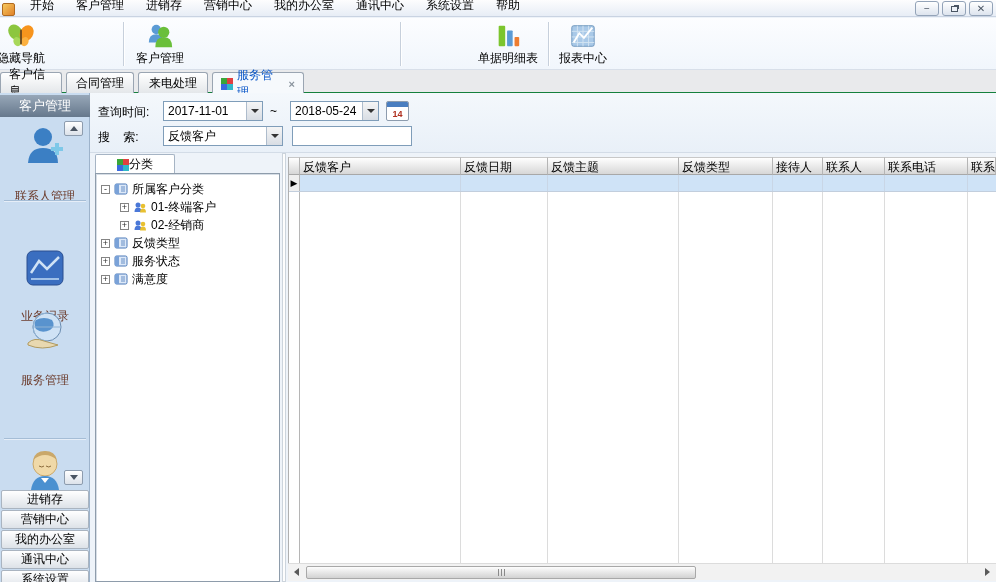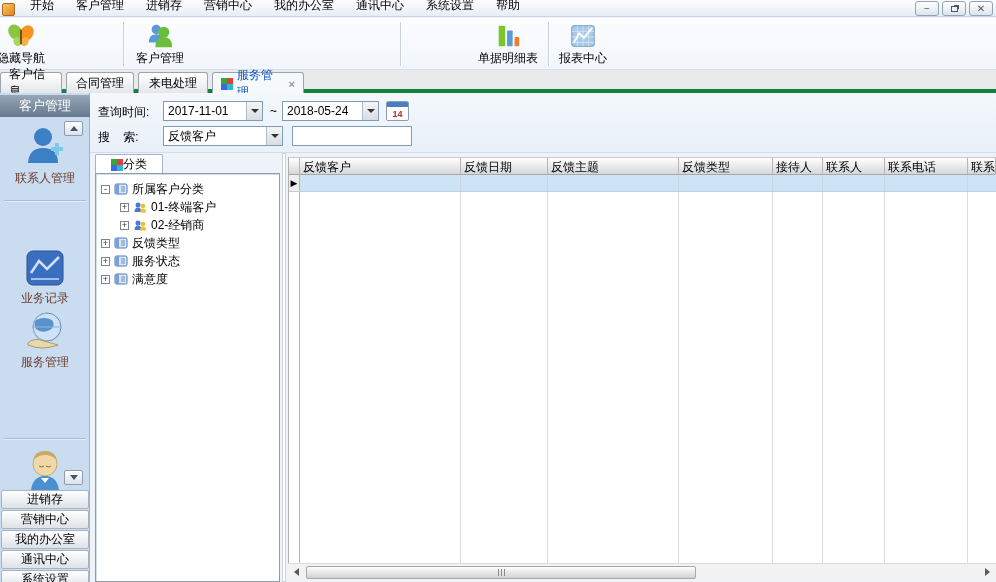--- a/index.html
+++ b/index.html
@@ -16,56 +16,56 @@
   .restore-glyph{width:7px;height:6px;border:1px solid #4a5563;background:#eef2f8;box-shadow:2px -2px 0 -1px #4a5563}
 
   
   #toolbar{left:0;top:18px;width:996px;height:52px;background:linear-gradient(#fcfdff,#f1f6fc);border-bottom:1px solid #d8dfe9}
   .tbtn{position:absolute;top:2px;height:48px;display:flex;flex-direction:column;align-items:center;justify-content:space-between;padding:2px 0 1px}
   .tbtn svg{display:block}
   .tlabel{white-space:nowrap;font-size:12px}
   .tsep{position:absolute;top:4px;width:1px;height:44px;background:#c7d0dc;box-shadow:1px 0 0 #fff}
 
   
-  #tabrow{left:0;top:70px;width:996px;height:23px;background:#e9eaec;border-bottom:4px solid #15803d}
+  #tabrow{left:0;top:70px;width:996px;height:23px;background:#e9eaec;border-bottom:1px solid #15803d}
   .tab{position:absolute;top:2px;height:21px;border:1px solid #9aa5b2;border-bottom:none;border-radius:3px 3px 0 0;background:linear-gradient(#ffffff,#e4e7ea);display:flex;align-items:center;justify-content:center;gap:4px;padding:0 8px}
   .tab.active{background:#f6f9fc;color:#0a57c8;height:22px}
   .tabclose{color:#8a949e;font-size:11px;font-weight:bold;margin-left:2px}
   .sq4{width:12px;height:12px;display:grid;grid-template-columns:6px 6px;grid-template-rows:6px 6px}
   .sq4 i{display:block}
 
   
   #sidebar{left:0;top:93px;width:90px;height:489px;background:#c9dcf0;border-right:1px solid #9db3cb}
   #sbheader{position:absolute;left:0;top:2px;width:90px;height:22px;background:linear-gradient(#97a7b8,#66788c);color:#fff;display:flex;align-items:center;justify-content:center;font-size:13px}
   .sbscroll{position:absolute;left:64px;width:19px;height:15px;border:1px solid #8d9cae;border-radius:2px;background:linear-gradient(#fff,#dce2ea);display:flex;align-items:center;justify-content:center}
   .tri-up{width:0;height:0;border-left:4px solid transparent;border-right:4px solid transparent;border-bottom:5px solid #4a5563}
   .tri-down{width:0;height:0;border-left:4px solid transparent;border-right:4px solid transparent;border-top:5px solid #4a5563}
   .sbitem{position:absolute;left:0;width:90px;display:flex;flex-direction:column;align-items:center}
-  .sblabel{color:#6b3a2a;margin-top:3px}
+  .sblabel{color:#6b3a2a;margin-top:21px}
   .sbsep{position:absolute;left:4px;width:82px;height:1px;background:#a5bdd6;box-shadow:0 1px 0 #e6eef8}
   .sbgroup{position:absolute;left:1px;width:88px;height:19px;background:linear-gradient(#ffffff,#dde2e8);border:1px solid #aab4c0;border-radius:2px;display:flex;align-items:center;justify-content:center}
 
   
   #querypanel{left:90px;top:93px;width:906px;height:60px;background:linear-gradient(#f4f8fc,#e9f0f8);border-bottom:1px solid #d3dce7}
   .qlabel{position:absolute;white-space:nowrap}
   .combo{position:absolute;height:20px;background:#fff;border:1px solid #7f9db9;display:flex;align-items:center}
   .combo .val{flex:1;padding:0 4px;white-space:nowrap;overflow:hidden}
   .combo .arrowbox{width:16px;height:100%;background:linear-gradient(#f5f5f5,#d8dde4);border-left:1px solid #aebccc;display:flex;align-items:center;justify-content:center}
   .combo .arrowbox b{width:0;height:0;border-left:4px solid transparent;border-right:4px solid transparent;border-top:4px solid #333}
   .txtinput{position:absolute;height:20px;background:#fff;border:1px solid #7f9db9;padding:0 4px;font:inherit}
   #calbtn{left:386px;top:101px;width:23px;height:20px;border:1px solid #8d9cae;border-radius:2px;background:#fff;display:flex;flex-direction:column;overflow:hidden}
   #calbtn .caltop{height:5px;background:#4a7ec0}
   #calbtn .calday{flex:1;display:flex;align-items:center;justify-content:center;font-size:9px;font-weight:bold;color:#b03020}
   #searchbtn{left:430px;top:105px;width:75px;height:31px;border:1px solid #7b8ea3;border-radius:2px;background:linear-gradient(#fefefe,#e3e9f1);display:flex;align-items:center;justify-content:center;gap:5px;font-size:13px}
   .vsep{position:absolute;top:98px;width:1px;height:48px;background:#c5cdd8;box-shadow:1px 0 0 #fff}
   .actbtn{position:absolute;top:100px;width:56px;height:44px;display:flex;flex-direction:column;align-items:center;justify-content:space-between;padding:2px 0 3px}
   .fkey{color:#b02418;font-family:"Liberation Serif","DejaVu Serif",serif;font-size:12px}
 
   
-  #treetab{left:95px;top:154px;width:68px;height:20px;background:#fff;border:1px solid #a6b4c4;border-bottom:none;border-radius:2px 2px 0 0;display:flex;align-items:center;justify-content:center;}
+  #treetab{left:95px;top:154px;width:80px;height:20px;background:#fff;border:1px solid #a6b4c4;border-bottom:none;border-radius:2px 2px 0 0;display:flex;align-items:center;justify-content:center;}
   #treebox{left:95px;top:173px;width:185px;height:409px;background:#fff;border:1px solid #8e9cab;box-shadow:inset 1px 1px 0 #d7dee6}
   .trow{display:flex;align-items:center;height:18px;gap:4px;white-space:nowrap}
   .trow.lv0{padding-left:5px}
   .trow.lv1{padding-left:24px}
   .expander{width:9px;height:9px;border:1px solid #848484;background:#fff;font-size:9px;line-height:7px;text-align:center;color:#333;flex:none}
   #splitter{left:282px;top:153px;width:4px;height:429px;background:#fdfdfd;border:1px solid #ccd4dc}
 
   
   #tablewrap{left:288px;top:157px;width:708px;height:406px;background:#fff;border-left:1px solid #b0b0b0}
   .hrow{display:flex;height:18px}
@@ -239,21 +239,21 @@
 
 <div id="querypanel" class="abs">
   <span class="qlabel" style="left:8px;top:11px">查询时间:</span>
   <div class="combo" style="left:73px;top:8px;width:100px">
     <span class="val">2017-11-01</span>
     <span class="arrowbox">
         <b></b>
       </span>
   </div>
   <span class="qlabel" style="left:180px;top:11px">~</span>
-  <div class="combo" style="left:192px;top:8px;width:97px">
+  <div class="combo" style="left:200px;top:8px;width:89px">
     <span class="val">2018-05-24</span>
     <span class="arrowbox">
         <b></b>
       </span>
   </div>
   <div id="calbtn" class="abs" style="left:296px;top:8px">
     <span class="caltop"></span>
     <span class="calday">14</span>
   </div>
   <span class="qlabel" style="left:8px;top:36px;white-space:pre">搜    索:</span>

